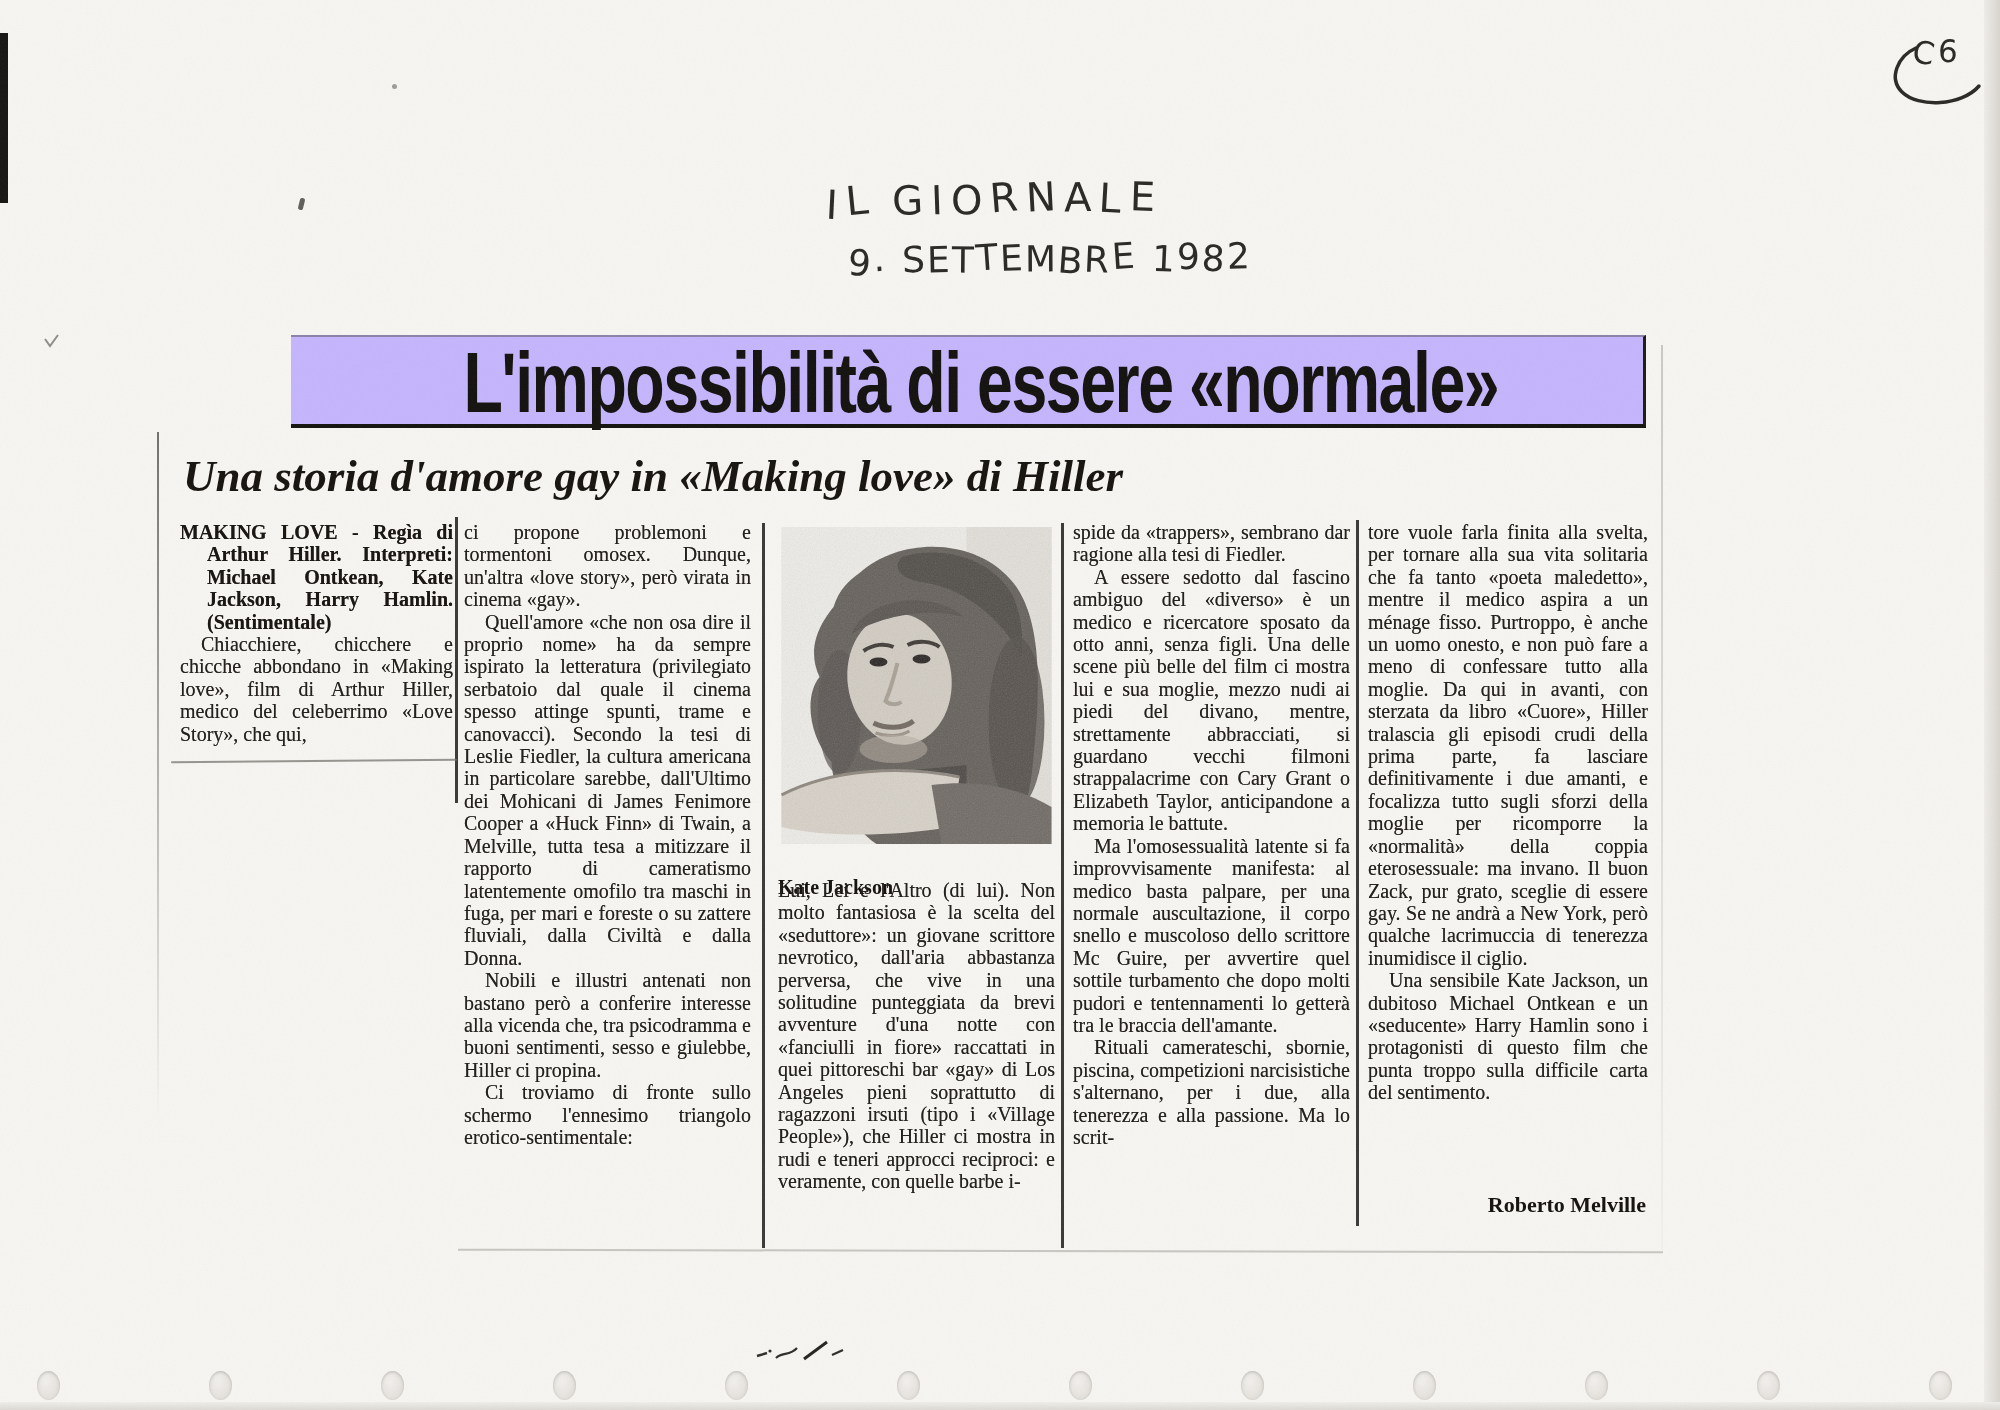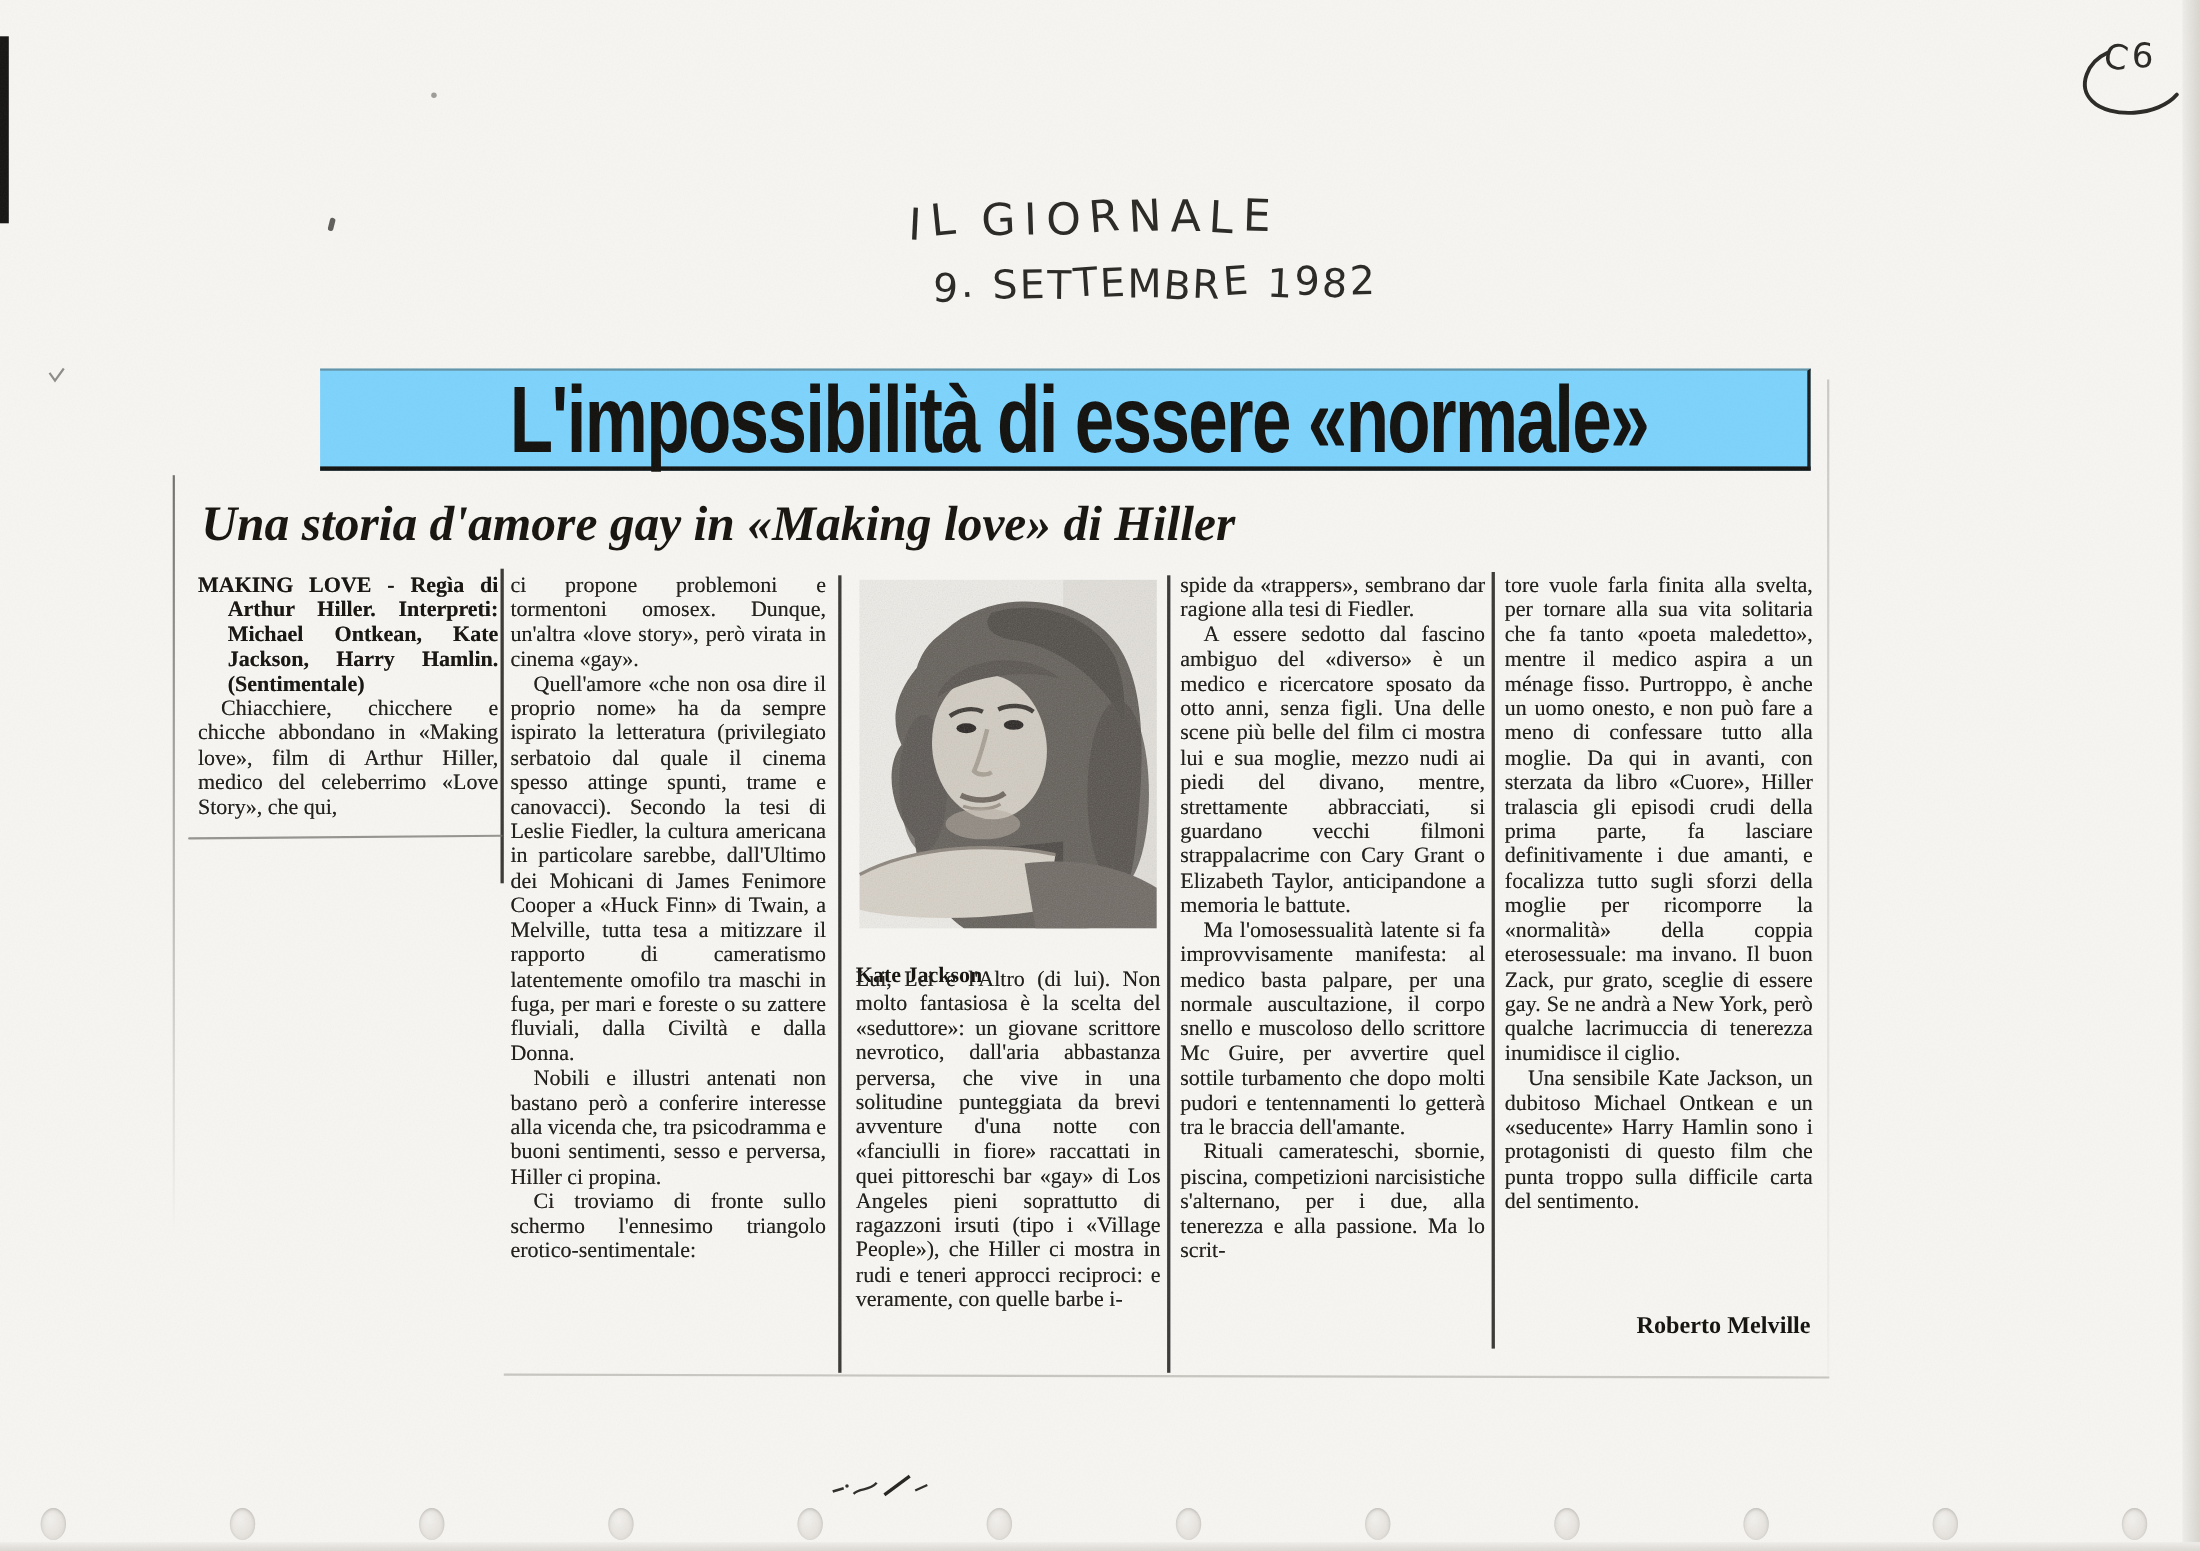--- a/index.html
+++ b/index.html
@@ -19,21 +19,21 @@
      box-shadow:inset 0 1px 3px rgba(150,146,140,.55);}
 
   
   .hand{font-family:"DejaVu Sans",sans-serif;color:#2a2825;white-space:nowrap;}
   #hw-pub{left:826px;top:176px;font-size:40px;letter-spacing:8px;transform:rotate(-1.4deg);}
   #hw-date{left:848px;top:238px;font-size:36px;letter-spacing:2px;transform:rotate(-0.7deg);}
   #corner-mark-text{left:1913px;top:34px;font-size:31px;letter-spacing:3px;transform:rotate(6deg);}
   #corner-arc{left:1886px;top:40px;width:96px;height:70px;}
 
   
-  #headline-box{left:291px;top:335px;width:1352px;height:87px;background:#7dd3fc;
+  #headline-box{left:291px;top:335px;width:1352px;height:87px;background:#c4b5fd;
      border-top:2px solid rgba(70,68,64,.45);
      border-right:3px solid #1d1b19;border-bottom:4px solid #14120f;text-align:center;}
   #headline{display:inline-block;transform:scaleX(.75);transform-origin:50% 50%;
      font-family:"Liberation Sans",sans-serif;font-weight:bold;font-size:86px;line-height:90px;
      letter-spacing:-2px;color:#13110e;white-space:nowrap;}
   #subheadline{left:183px;top:444px;width:1466px;font-family:"Liberation Serif",serif;
      font-style:italic;font-weight:bold;font-size:45px;line-height:64px;
      color:#16130e;white-space:nowrap;}
 
   
@@ -105,21 +105,21 @@
   <div class="abs" id="tear-col1"></div>
   <div class="abs" id="tear-bottom"></div>
 
   <div class="col" id="col1">
       <p class="para credits">MAKING LOVE - Regìa di Arthur Hiller. Interpreti: Michael Ontkean, Kate Jackson, Harry Hamlin. (Sentimentale)</p>
       <p class="para indent">Chiacchiere, chicchere e chicche abbondano in «Making love», film di Arthur Hiller, medico del celeberrimo «Love Story», che qui,</p>
     </div>
   <div class="col" id="col2">
       <p class="para">ci propone problemoni e tormentoni omosex. Dunque, un'altra «love story», però virata in cinema «gay».</p>
       <p class="para indent">Quell'amore «che non osa dire il proprio nome» ha da sempre ispirato la letteratura (privilegiato serbatoio dal quale il cinema spesso attinge spunti, trame e canovacci). Secondo la tesi di Leslie Fiedler, la cultura americana in particolare sarebbe, dall'Ultimo dei Mohicani di James Fenimore Cooper a «Huck Finn» di Twain, a Melville, tutta tesa a mitizzare il rapporto di cameratismo latentemente omofilo tra maschi in fuga, per mari e foreste o su zattere fluviali, dalla Civiltà e dalla Donna.</p>
-      <p class="para indent">Nobili e illustri antenati non bastano però a conferire interesse alla vicenda che, tra psicodramma e buoni sentimenti, sesso e perversa, Hiller ci propina.</p>
+      <p class="para indent">Nobili e illustri antenati non bastano però a conferire interesse alla vicenda che, tra psicodramma e buoni sentimenti, sesso e giulebbe, Hiller ci propina.</p>
       <p class="para indent">Ci troviamo di fronte sullo schermo l'ennesimo triangolo erotico-sentimentale:</p>
     </div>
 
   <div class="abs" id="photo">
     <svg viewBox="0 0 270 317">
       <defs>
         <filter id="noise" x="0" y="0" width="100%" height="100%">
           <feTurbulence type="fractalNoise" baseFrequency="0.85" numOctaves="2"></feTurbulence>
           <feColorMatrix type="saturate" values="0"></feColorMatrix>
         </filter>

